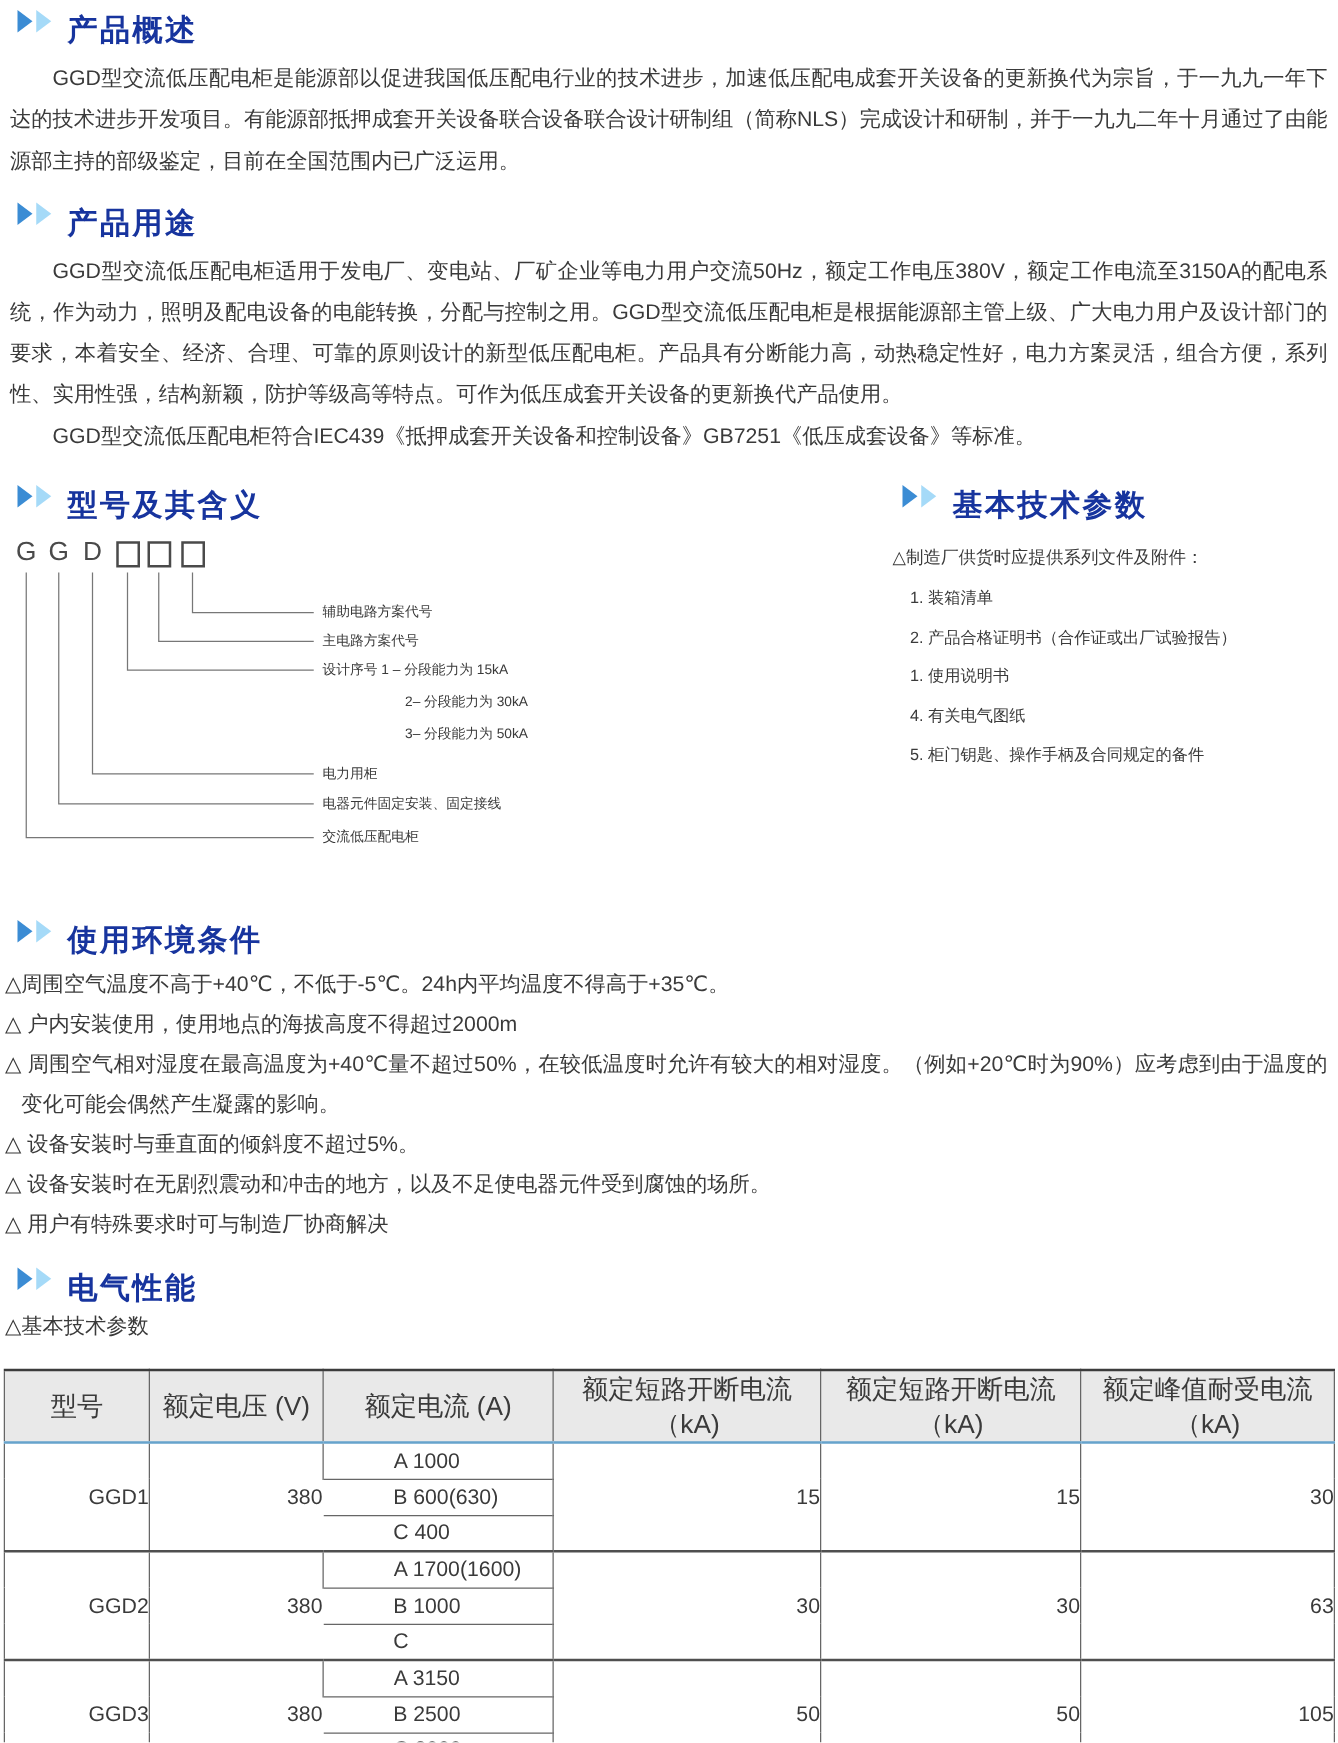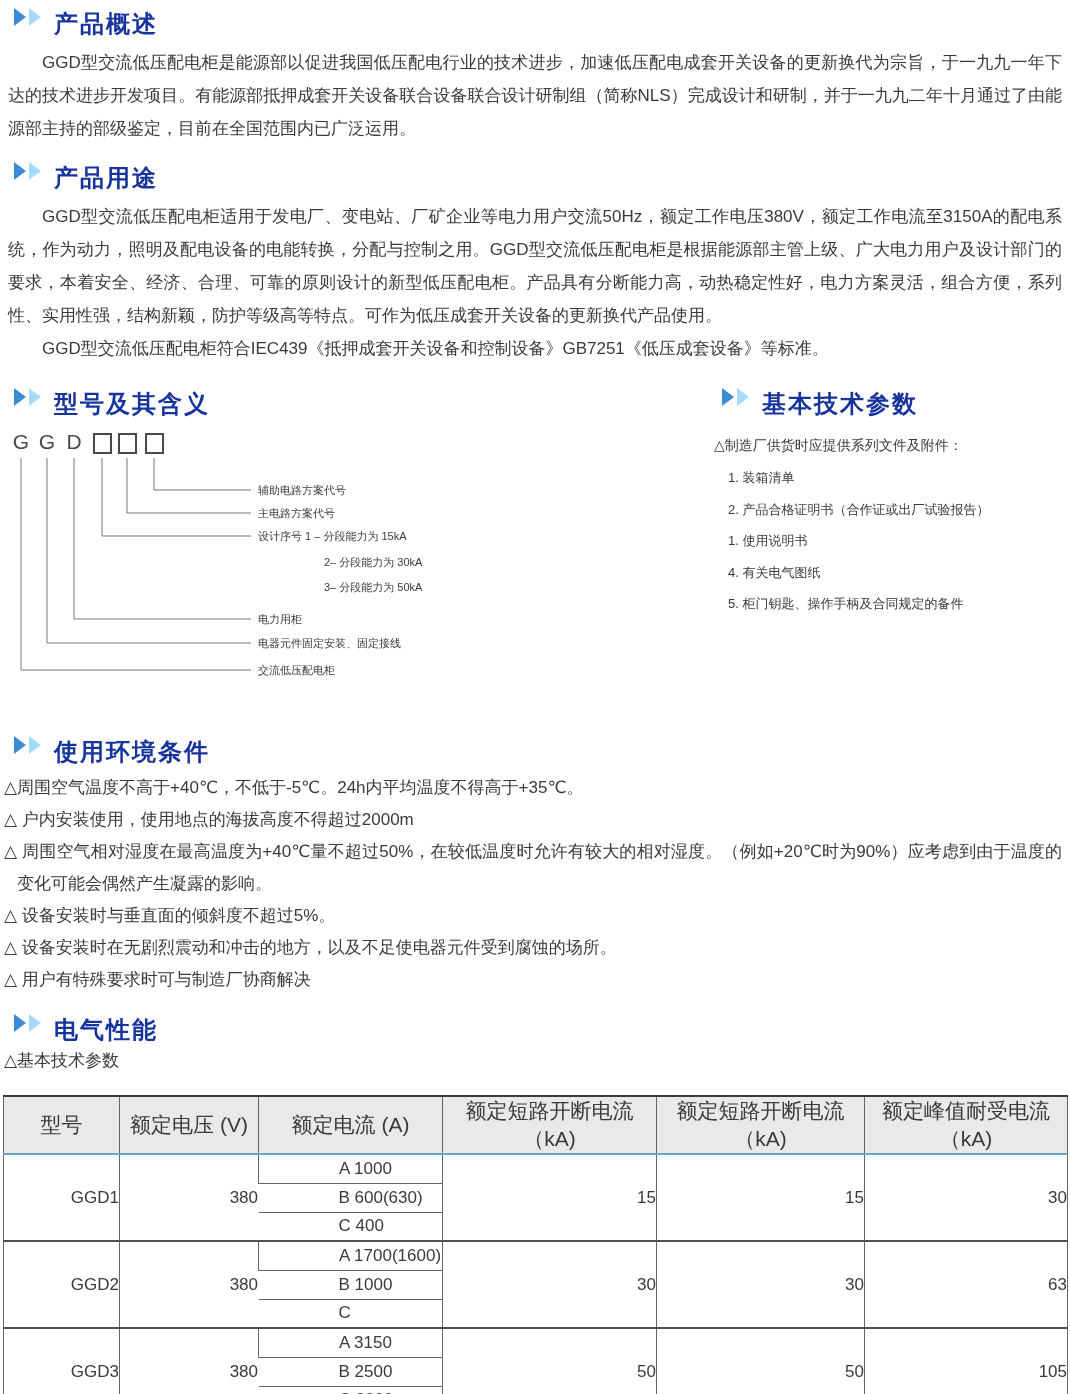--- a/index.html
+++ b/index.html
@@ -45,21 +45,21 @@
     border-collapse:collapse; table-layout:fixed; font-size:17px;
     border-top:2px solid #3c3c3c; border-bottom:2px solid #3c3c3c;
     border-left:1px solid #666; border-right:1px solid #666;
   }
   #spec-table th {
     height:35px; background:#e9e9e9; font-weight:normal; font-size:21px; color:#3a3a3a;
     border-bottom:2px solid #66a3cc; border-left:1px solid #666; text-align:center;
   }
   #spec-table td { height:29px; border-left:1px solid #666; text-align:right; color:#3a3a3a; }
   #spec-table th:first-child, #spec-table td:first-child { border-left:none; }
-  #spec-table td.c-curr { text-align:left; padding-left:80px; }
+  #spec-table td.c-curr { text-align:left; padding-left:56px; }
   #spec-table tr.g-start td { border-top:2px solid #4f4f4f; }
   #spec-table td.sub { border-top:1px solid #666; }
 </style>
 </head>
 <body>
 
 <div class="page">
 
   <div class="sec-head" style="top:8px; left:4px;">
     <span class="tri tri-dark"></span>

